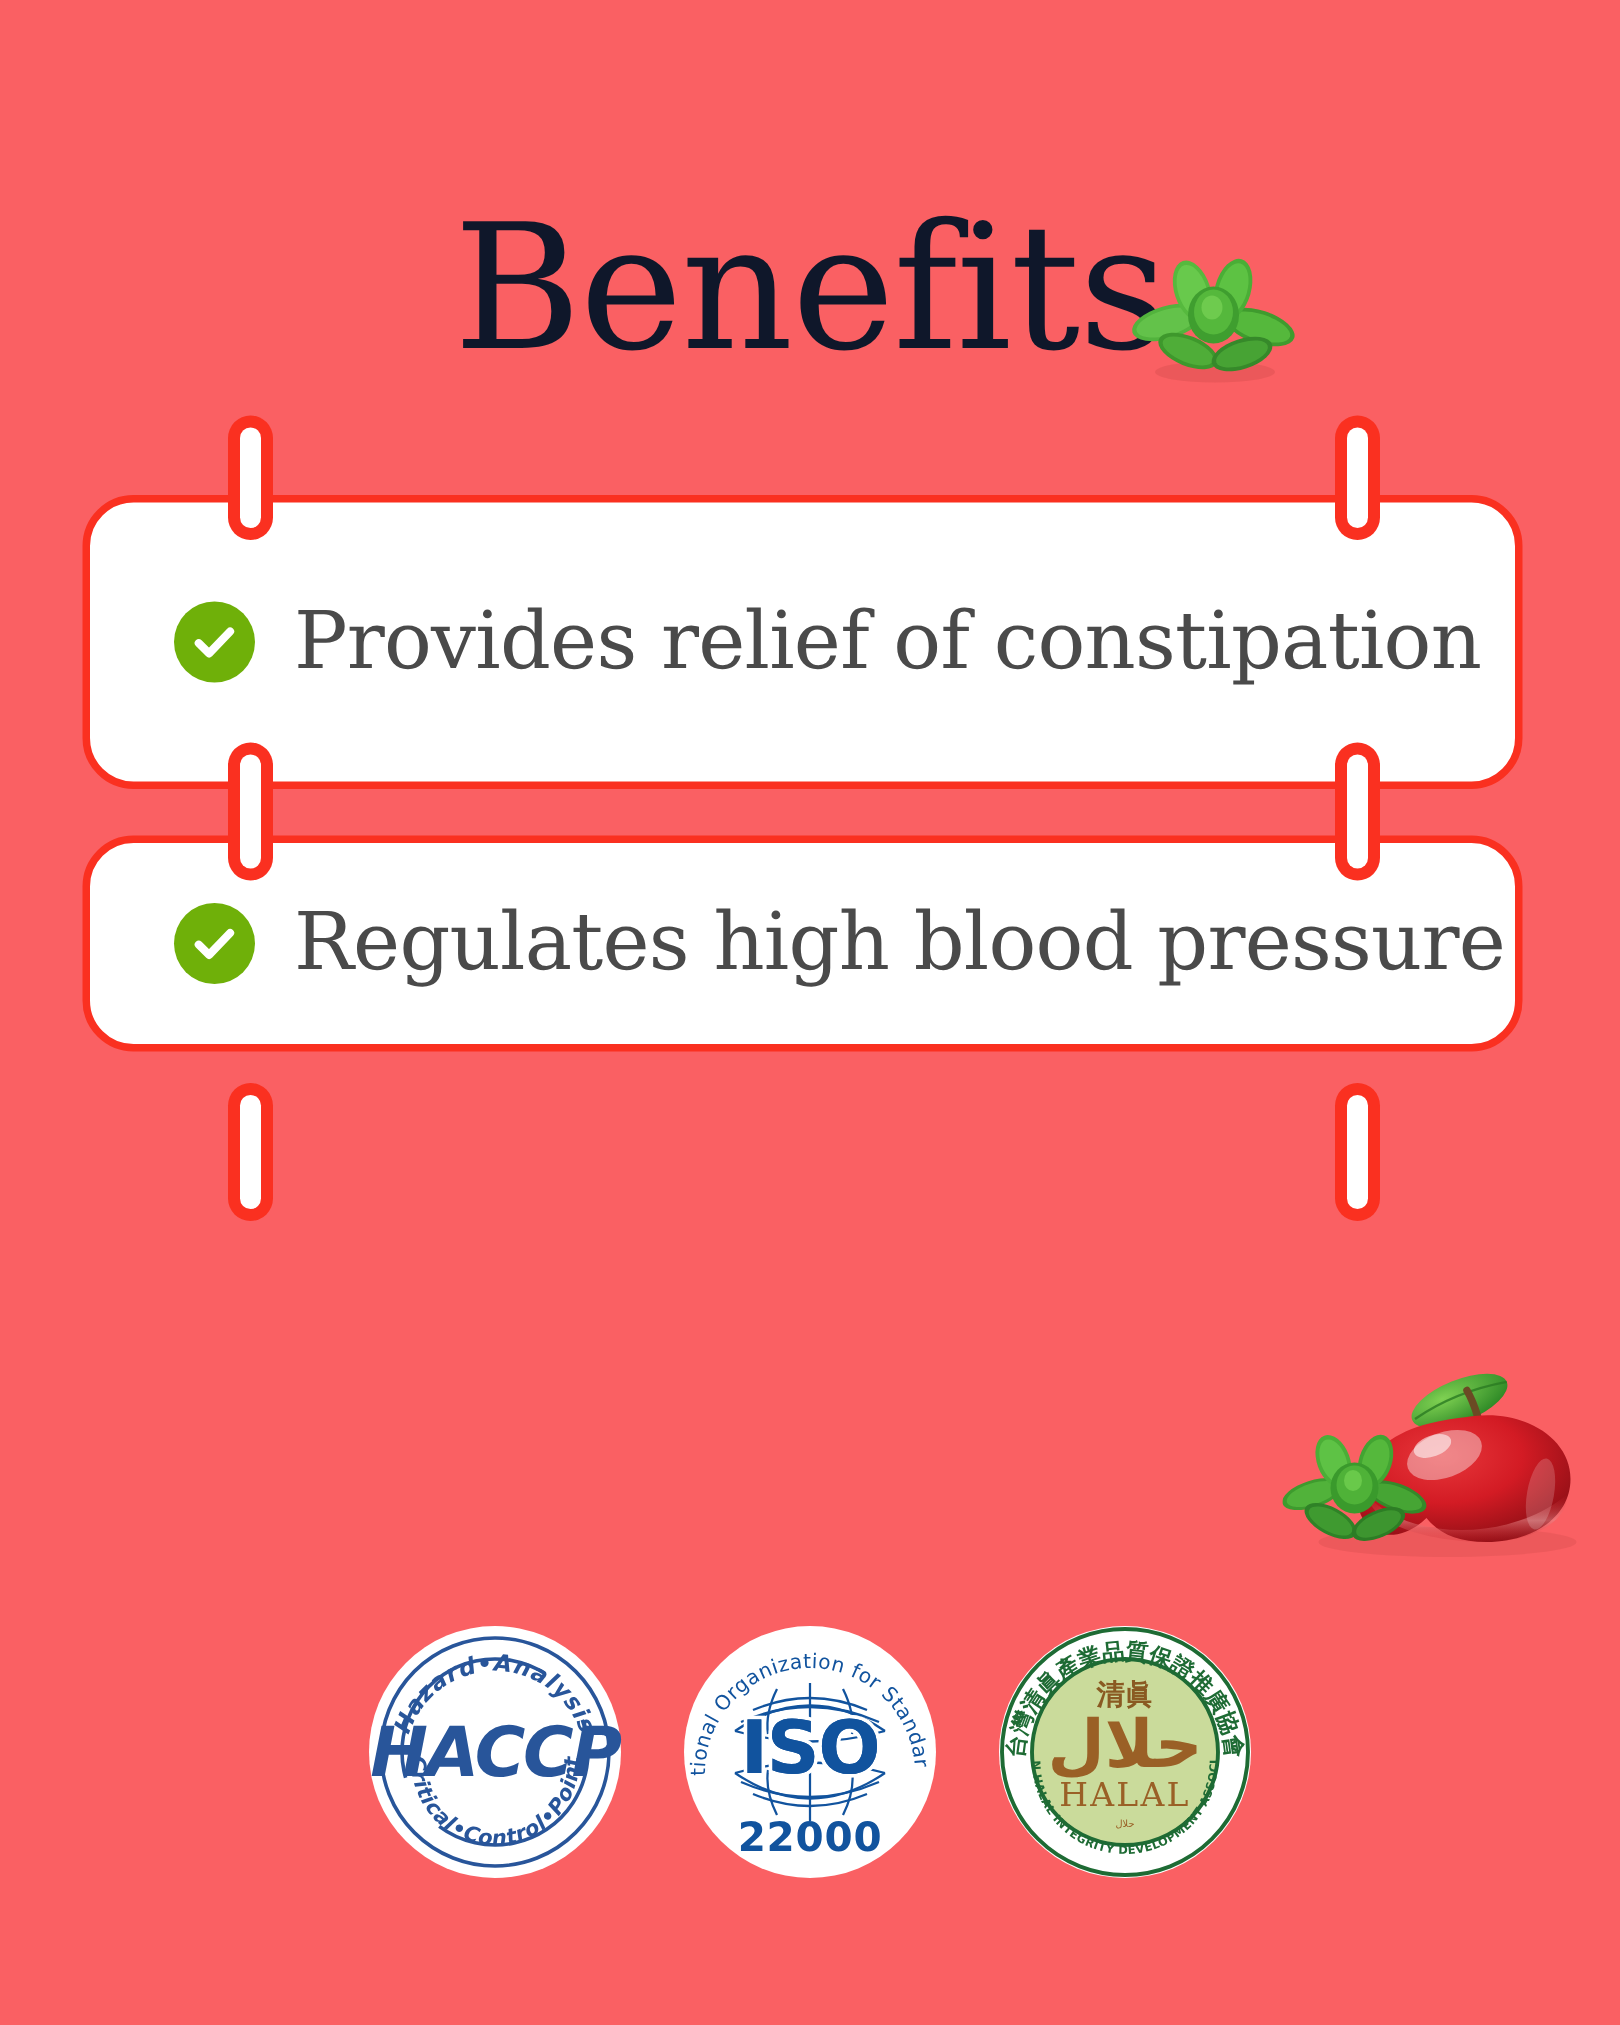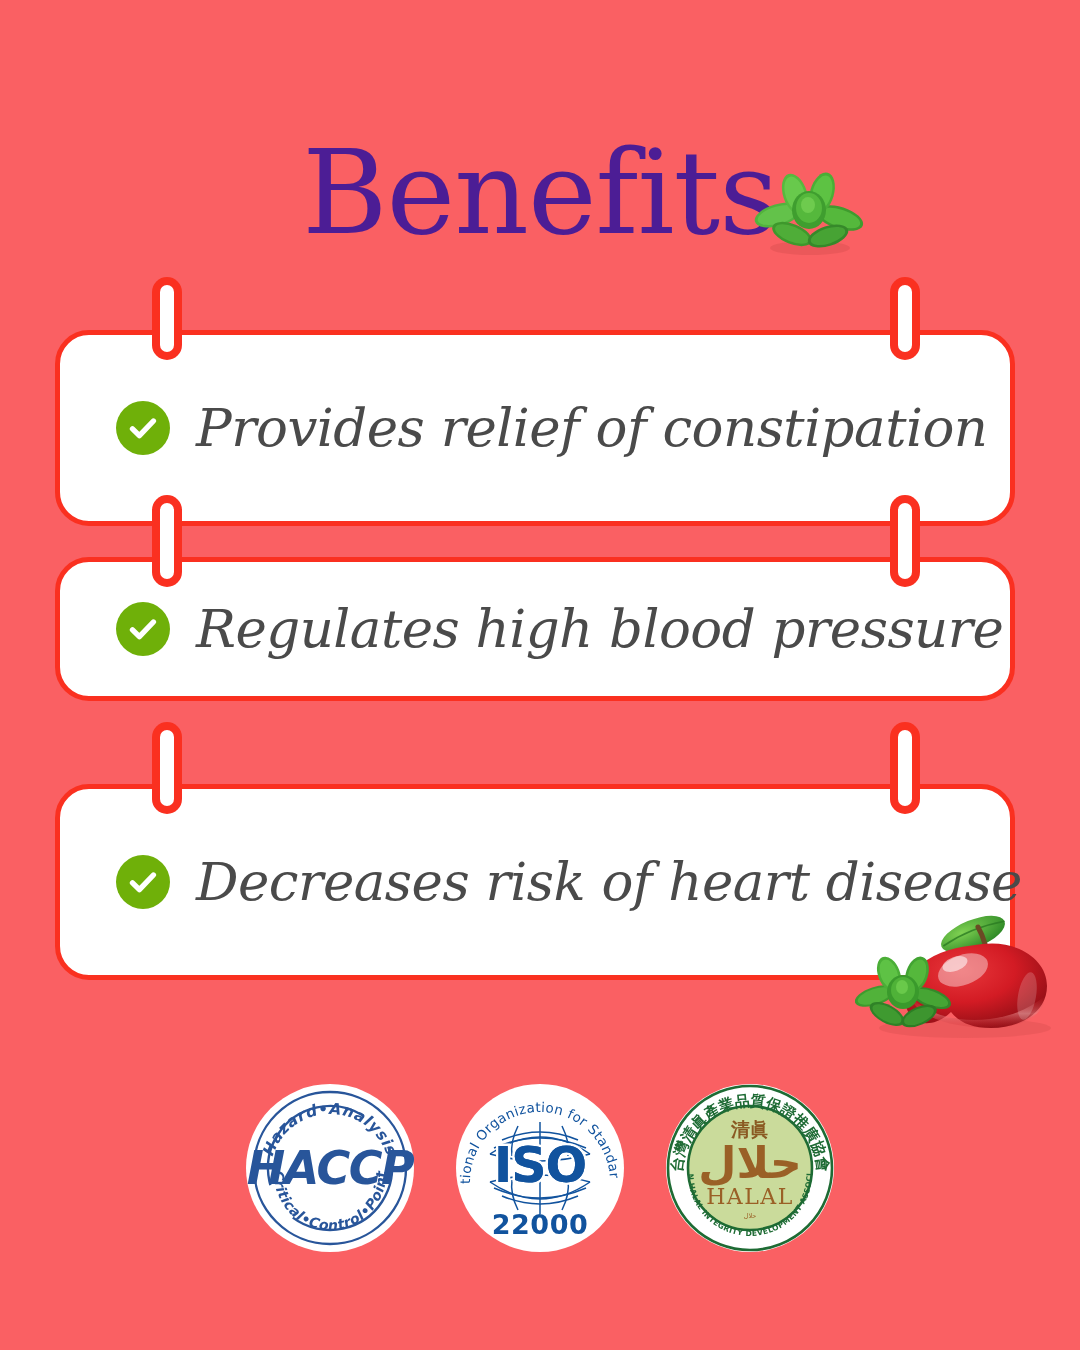--- a/index.html
+++ b/index.html
@@ -88,21 +88,20 @@
   .check-icon svg { display: block; }
 
   .card-text {
     font-family: "DejaVu Serif", "Liberation Serif", serif;
     font-size: 53px;
     line-height: 1.05;
     color: #4A4A4A;
     font-weight: 400;
     letter-spacing: -0.5px;
     white-space: nowrap;
-    font-style: italic;
   }
 
   
   .staple {
     position: absolute;
     width: 30px;
     background: #FA3020;
     border-radius: 15px;
     z-index: 6;
   }
@@ -164,21 +163,21 @@
     clip: rect(0 0 0 0);
     white-space: nowrap;
   }
 </style>
 </head>
 <body>
 
 <div id="poster" style="background: rgb(250, 96, 99);">
 
   <div id="title-row">
-    <div id="page-title" style="color: #4c1d95;">Benefits</div>
+    <div id="page-title" style="color: #0f172a;">Benefits</div>
   </div>
 
   <div id="title-mint">
     <svg width="118" height="100" viewBox="0 0 118 100">
       <ellipse cx="62" cy="88" rx="40" ry="7" fill="#D9504F" opacity="0.45"></ellipse>
       <g>
         <ellipse cx="30" cy="55" rx="24" ry="11" fill="#52B33D" transform="rotate(-16 30 55)"></ellipse>
         <ellipse cx="30" cy="55" rx="21" ry="8.5" fill="#63C24A" transform="rotate(-16 30 55)"></ellipse>
         <ellipse cx="92" cy="58" rx="24" ry="11" fill="#3F9B2E" transform="rotate(18 92 58)"></ellipse>
         <ellipse cx="92" cy="58" rx="21" ry="8.5" fill="#55B83C" transform="rotate(18 92 58)"></ellipse>
@@ -212,30 +211,20 @@
     <div class="card-inner">
       <span class="check-icon" style="background: rgb(111, 176, 9);">
         <svg width="34" height="34" viewBox="0 0 34 34">
           <path d="M6.5 17.8 L13.4 24.6 L27.4 10.0" stroke="#FFFFFF" stroke-width="5.4" fill="none" stroke-linecap="round" stroke-linejoin="round"></path>
         </svg>
       </span>
       <span class="card-text" style="color: rgb(74, 74, 74);">Regulates high blood pressure</span>
     </div>
   </div>
 
-  <div class="card" id="card-3" style="background: rgb(255, 255, 255); border-color: rgb(250, 48, 32);">
-    <div class="card-inner">
-      <span class="check-icon" style="background: rgb(111, 176, 9);">
-        <svg width="34" height="34" viewBox="0 0 34 34">
-          <path d="M6.5 17.8 L13.4 24.6 L27.4 10.0" stroke="#FFFFFF" stroke-width="5.4" fill="none" stroke-linecap="round" stroke-linejoin="round"></path>
-        </svg>
-      </span>
-      <span class="card-text" style="color: rgb(74, 74, 74);">Decreases risk of heart disease</span>
-    </div>
-  </div>
 
   <div class="staple staple-L st-top" style="background: rgb(250, 48, 32);"></div>
   <div class="staple staple-R st-top" style="background: rgb(250, 48, 32);"></div>
   <div class="staple staple-L st-mid1" style="background: rgb(250, 48, 32);"></div>
   <div class="staple staple-R st-mid1" style="background: rgb(250, 48, 32);"></div>
   <div class="staple staple-L st-mid2" style="background: rgb(250, 48, 32);"></div>
   <div class="staple staple-R st-mid2" style="background: rgb(250, 48, 32);"></div>
 
   <div id="apple-group">
     <svg width="225" height="140" viewBox="0 0 225 140">

